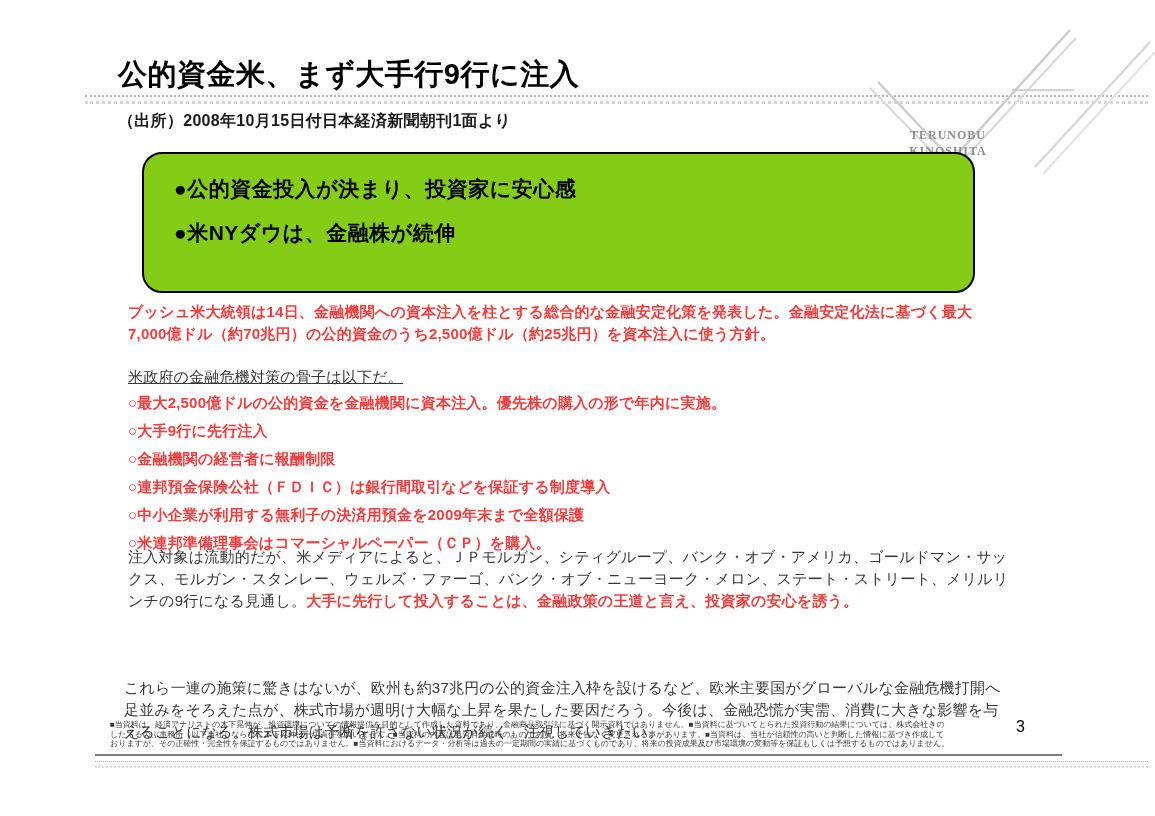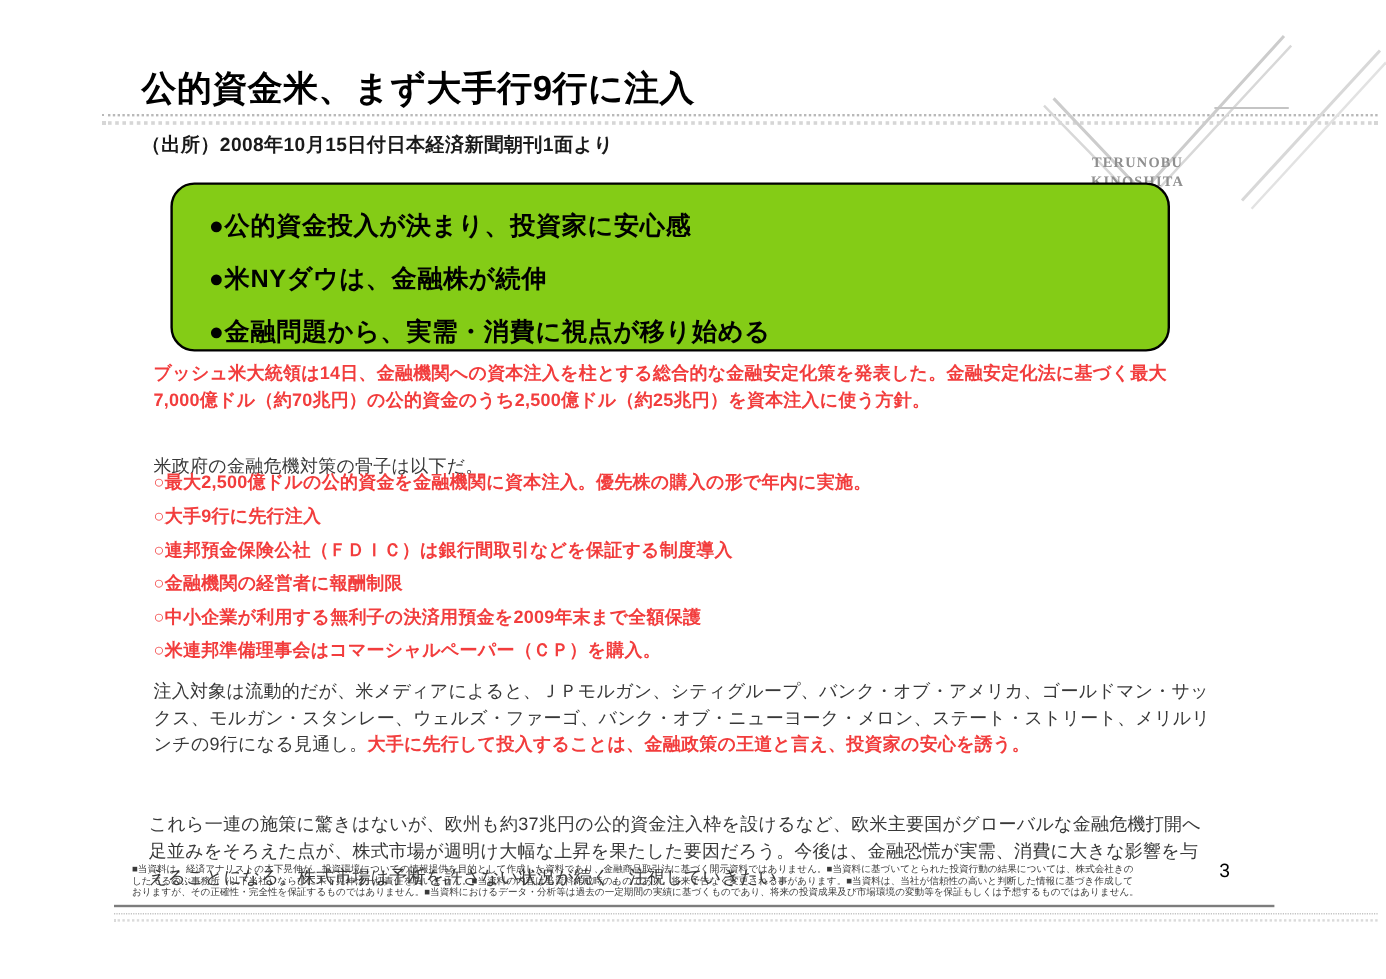--- a/index.html
+++ b/index.html
@@ -38,24 +38,24 @@
   .key-box .kp {
     font-size:21px; line-height:44px; font-weight:bold; color:#000;
     letter-spacing:0.5px; white-space:nowrap;
   }
 
   .para { font-size:15px; line-height:22px; white-space:pre-line; letter-spacing:0.2px; }
   .red  { color:var(--accent_red,#f23d3d);font-weight:bold; }
   .blk  { color:#383838; }
 
   .lead    { left:128px; top:301px; width:900px; }
-  .intro   { left:128px; top:378px; white-space:nowrap; }
+  .intro   { left:128px; top:366px; white-space:nowrap;text-decoration:underline; }
   .outline { left:128px; top:389px; font-size:15px; line-height:28px; letter-spacing:0.2px; }
   .outline div { white-space:nowrap; }
-  .targets { left:128px; top:566px; width:900px; }
+  .targets { left:128px; top:546px; width:900px; }
   .closing { left:124px; top:649px; width:900px;margin-top:28px; }
 
   .disclaimer {
     left:110px; top:720px; width:990px; font-size:8px; line-height:9.6px;
     color:#3a3a3a; white-space:pre-line; letter-spacing:0;
   }
   .pagenum { left:1016px; top:718px; font-size:16px; color:#000; }
 
   .rule-foot-solid { left:95px; top:754px; width:967px; border-top:2px solid #7d7d7d; }
   .rule-foot-dot-1 { left:95px; top:761px; width:1053px; border-top:1px dotted #b5b5b5; }
@@ -80,33 +80,32 @@
   </svg>
   <div class="abs logo-text">
     <div>TERUNOBU</div>
     <div>KINOSHITA</div>
     <div>OFFICE</div>
   </div>
 
   <div class="abs key-box">
     <div class="kp">●公的資金投入が決まり、投資家に安心感</div>
     <div class="kp">●米NYダウは、金融株が続伸</div>
-    <div class="kp">●金融問題から、実需・消費に視点が移り始める</div>
   </div>
 
   <p class="abs para red lead">ブッシュ米大統領は14日、金融機関への資本注入を柱とする総合的な金融安定化策を発表した。金融安定化法に基づく最大
 7,000億ドル（約70兆円）の公的資金のうち2,500億ドル（約25兆円）を資本注入に使う方針。</p>
 
   <p class="abs para blk intro">米政府の金融危機対策の骨子は以下だ。</p>
 
   <div class="abs outline red">
     <div>○最大2,500億ドルの公的資金を金融機関に資本注入。優先株の購入の形で年内に実施。</div>
     <div>○大手9行に先行注入</div>
+    <div>○金融機関の経営者に報酬制限</div>
     <div>○連邦預金保険公社（ＦＤＩＣ）は銀行間取引などを保証する制度導入</div>
-    <div>○金融機関の経営者に報酬制限</div>
     <div>○中小企業が利用する無利子の決済用預金を2009年末まで全額保護</div>
     <div>○米連邦準備理事会はコマーシャルペーパー（ＣＰ）を購入。</div>
   </div>
 
   <p class="abs para targets"><span class="blk">注入対象は流動的だが、米メディアによると、ＪＰモルガン、シティグループ、バンク・オブ・アメリカ、ゴールドマン・サッ
 クス、モルガン・スタンレー、ウェルズ・ファーゴ、バンク・オブ・ニューヨーク・メロン、ステート・ストリート、メリルリ
 ンチの9行になる見通し。</span><span class="red">大手に先行して投入することは、金融政策の王道と言え、投資家の安心を誘う。</span></p>
 
   <p class="abs para blk closing">これら一連の施策に驚きはないが、欧州も約37兆円の公的資金注入枠を設けるなど、欧米主要国がグローバルな金融危機打開へ
 足並みをそろえた点が、株式市場が週明け大幅な上昇を果たした要因だろう。今後は、金融恐慌が実需、消費に大きな影響を与

